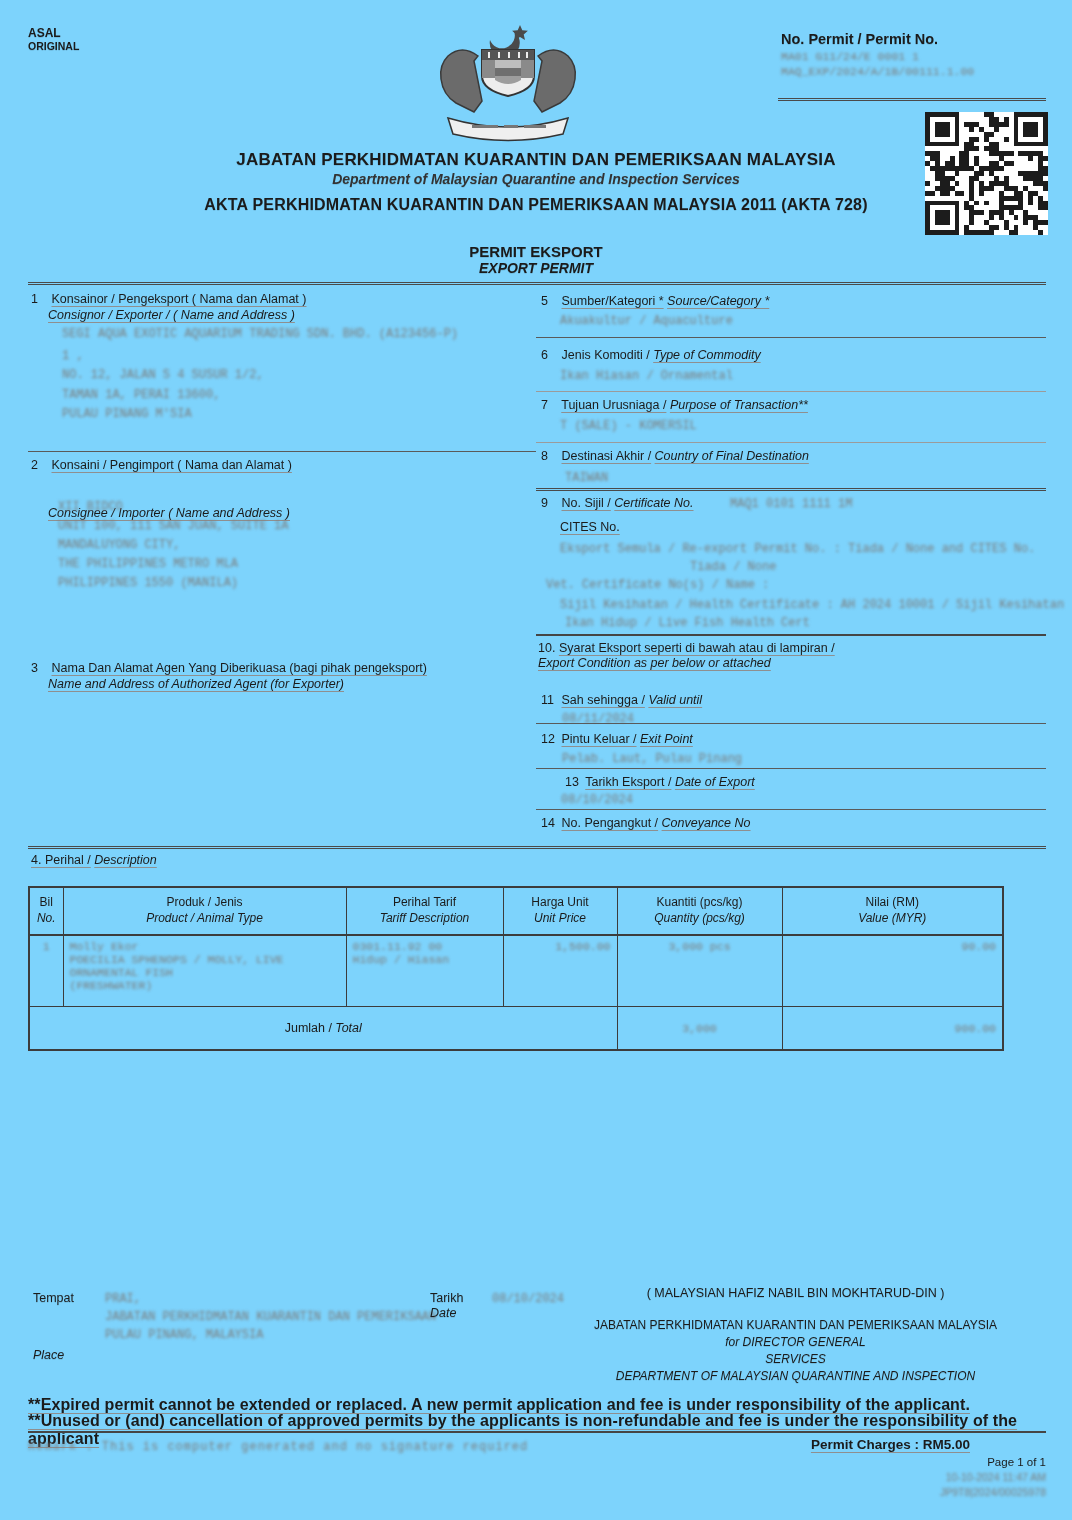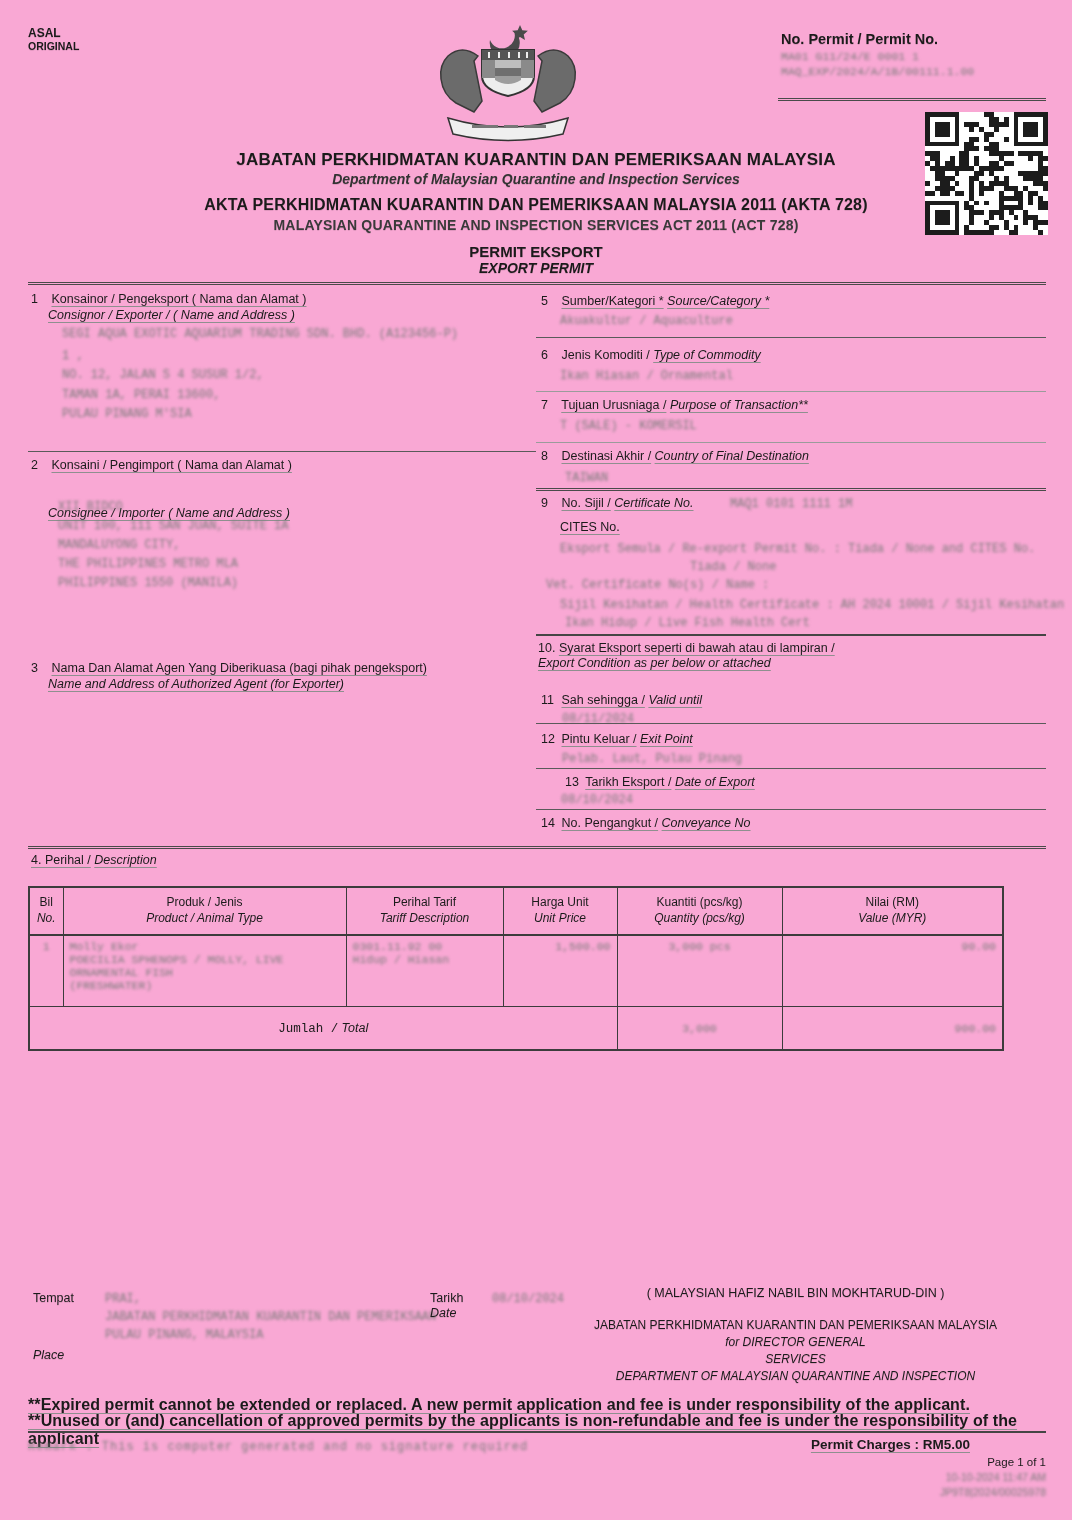--- a/index.html
+++ b/index.html
@@ -1,16 +1,16 @@
 <!DOCTYPE html>
 <html><head>
 <meta charset="utf-8">
 <style>
   html,body{margin:0;padding:0;background:#9a9a9a;}
-  #page{position:relative;width:1072px;height:1520px;background:#f9a8d4;margin:0 auto;
+  #page{position:relative;width:1072px;height:1520px;background:#7dd3fc;margin:0 auto;
         font-family:"Liberation Sans",sans-serif;color:#1b1b1b;overflow:hidden;}
   .abs{position:absolute;}
   .b{font-weight:bold;}
   .en{font-style:italic;}
   .sz10{font-size:10.5px;}
   .sz11{font-size:11.5px;}
   .sz12{font-size:12px;}
   .lbl{font-size:12.5px;line-height:1.25;color:#1b1b1b;}
   .ul{text-decoration:underline;text-decoration-thickness:1px;text-decoration-color:#8f8f8f;text-underline-offset:3px;}
   .num{display:inline-block;min-width:17px;}
@@ -300,21 +300,20 @@
           <rect x="20" y="2" width="3" height="3"></rect>
           <rect x="0" y="18" width="7" height="7"></rect>
           <rect x="1" y="19" width="5" height="5" fill="#fff"></rect>
           <rect x="2" y="20" width="3" height="3"></rect>
         </g>
       </svg></div>
 
   <div class="abs ctrw hdr1 ghost" style="top:150px;">JABATAN PERKHIDMATAN KUARANTIN DAN PEMERIKSAAN MALAYSIA</div>
   <div class="abs ctrw hdr2 ghost" style="top:171px;">Department of Malaysian Quarantine and Inspection Services</div>
   <div class="abs ctrw hdr3 ghost" style="top:196px;">AKTA PERKHIDMATAN KUARANTIN DAN PEMERIKSAAN MALAYSIA 2011 (AKTA 728)</div>
-  <div class="abs ctrw hdr4 ghost" style="top:217px;">MALAYSIAN QUARANTINE AND INSPECTION SERVICES ACT 2011 (ACT 728)</div>
   <div class="abs ctrw hdr5 ghost" style="top:243px;">PERMIT EKSPORT</div>
   <div class="abs ctrw hdr6 ghost" style="top:260px;">EXPORT PERMIT</div>
   <div class="abs dline" style="left:28px;top:282px;width:1018px;"></div>
 
   <div class="abs lbl" style="left:31px;top:292px;">
     <span class="num">1</span>
     <span class="ul">Konsainor / Pengeksport ( Nama dan Alamat )</span>
   </div>
   <div class="abs lbl en ul" style="left:48px;top:308px;">Consignor / Exporter / ( Name and Address )</div>
   <div class="abs mono red val" style="left:62px;top:327px;">SEGI AQUA EXOTIC AQUARIUM TRADING SDN. BHD. (A123456-P)</div>
@@ -478,21 +477,21 @@
         <td>
           <div class="mono red">0301.11.92 00</div>
           <div class="mono red">Hidup / Hiasan</div>
         </td>
         <td class="r mono red">1,500.00</td>
         <td class="c mono red">3,000 pcs</td>
         <td class="r mono red">90.00</td>
       </tr>
       <tr class="totalrow">
         <td colspan="4" class="c">
-          <span style="font-size:12.5px;font-family:Liberation Mono, monospace;">Jumlah /</span>
+          <span style="font-size:12.5px;">Jumlah /</span>
           <span class="en" style="font-size:12.5px;">Total</span>
         </td>
         <td class="c mono red">3,000</td>
         <td class="r mono red">900.00</td>
       </tr>
     </tbody>
   </table>
 
   <div class="abs lbl ghost" style="left:33px;top:1291px;">Tempat</div>
   <div class="abs lbl en ghost" style="left:33px;top:1348px;">Place</div>

